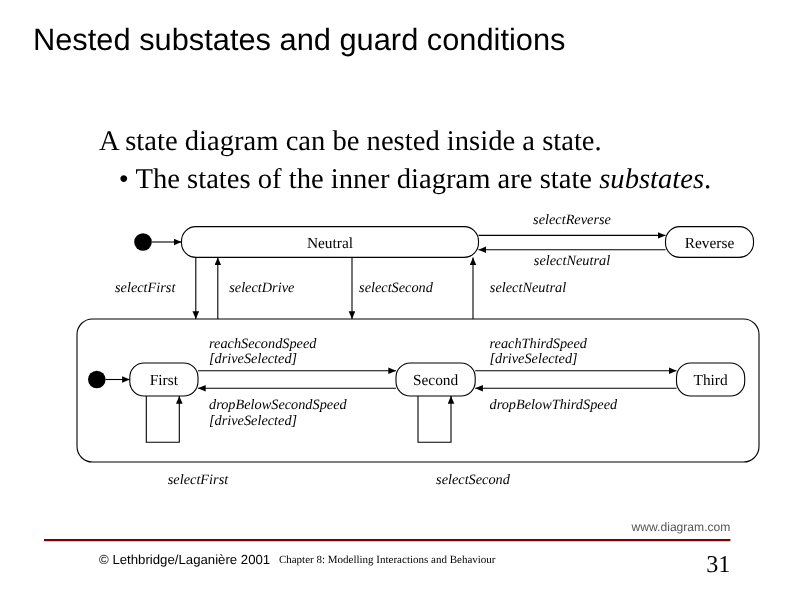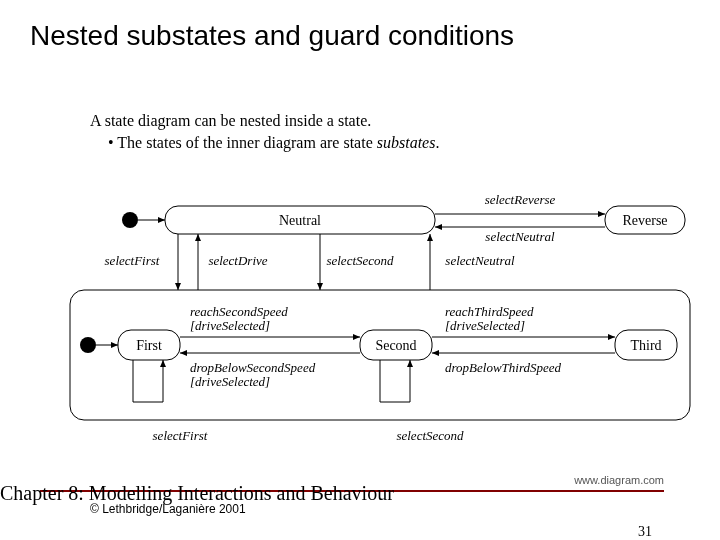--- a/index.html
+++ b/index.html
@@ -1,26 +1,26 @@
 <!DOCTYPE html>
 <html><head>
 <meta charset="utf-8">
 <style>
   html,body{margin:0;padding:0;width:720px;height:540px;background:#fff;font-family:"Times New Roman",serif;color:#000;}
   .slide{position:relative;width:704px;height:540px;}
   .title{position:absolute;left:30px;top:20px;font-size:28px;font-family:Arial,sans-serif;}
-  .body-text{position:absolute;left:90px;top:110px;font-size:16px;line-height:1.35;}
+  .body-text{position:absolute;left:90px;top:110px;font-size:26px;line-height:1.35;}
   .body-text .sub{margin-left:18px;}
   .italic{font-style:italic;}
   #diagram{position:absolute;left:60px;top:180px;width:640px;height:270px;}
   .footer-div{position:absolute;left:40px;right:40px;top:490px;border-top:2px solid #800000;}
   .url{position:absolute;right:40px;top:474px;font-size:11px;color:#555;font-family:Arial,sans-serif;}
   .copyright{position:absolute;left:90px;top:502px;font-size:12px;font-family:Liberation Sans, sans-serif;}
-  .chapter{position:absolute;left:0;right:0;top:482px;text-align:left;font-size:20px;}
-  .pagenum{position:absolute;right:52px;top:500px;font-size:14px;margin-top:24px;}
+  .chapter{position:absolute;left:0;right:0;top:504px;text-align:center;font-size:10px;}
+  .pagenum{position:absolute;right:40px;top:500px;font-size:22px;}
   svg text{font-family:"Times New Roman",serif;}
   .lbl{font-size:13px;}
   .statelbl{font-size:14px;}
 </style>
 </head>
 <body>
 
 <div class="slide">
   <div class="title">Nested substates and guard conditions</div>
 

